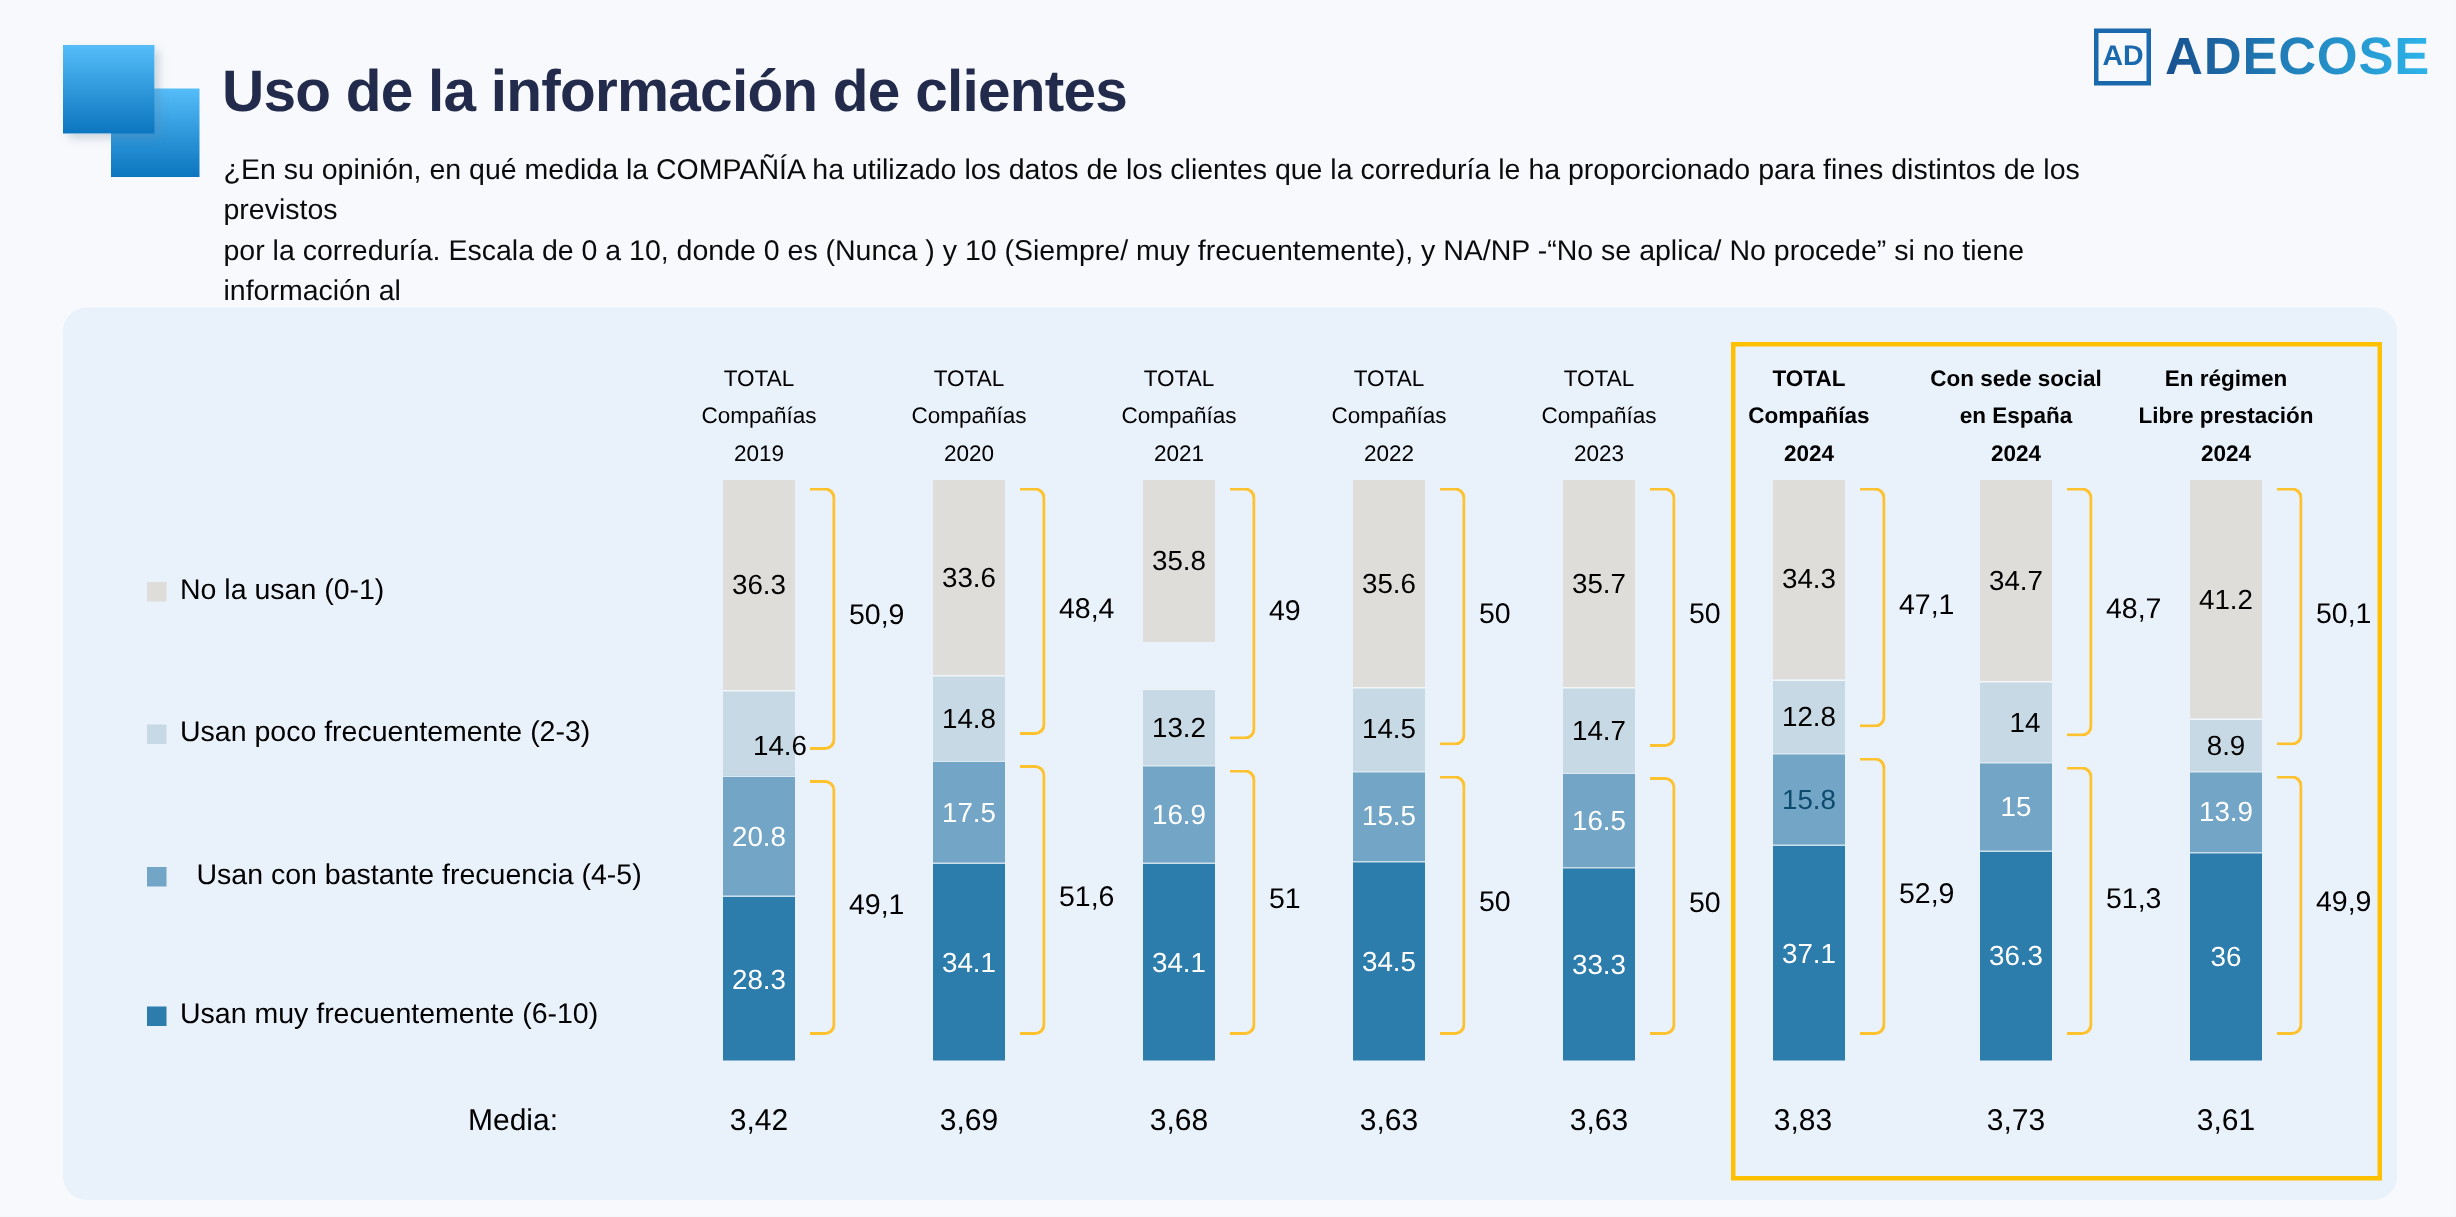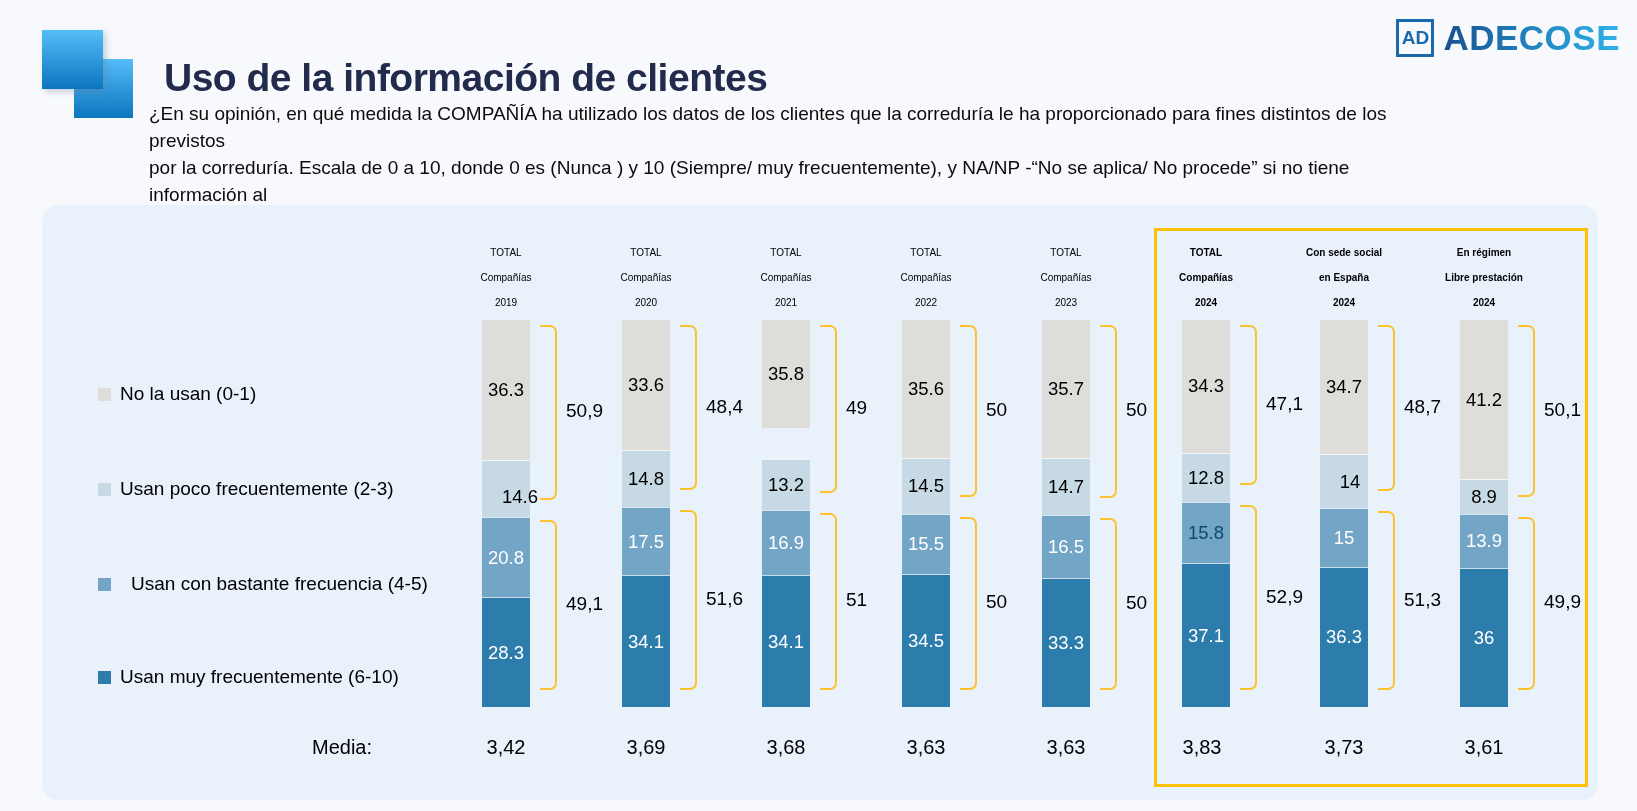--- a/index.html
+++ b/index.html
@@ -1,20 +1,20 @@
 <!DOCTYPE html>
 <html><head>
 <meta charset="utf-8">
 <style>
   html,body{margin:0;padding:0;background:#f7f9fc;}
   .canvas{position:relative;width:1637px;height:811px;background:#f7f9fc;
           font-family:"Liberation Sans",sans-serif;overflow:hidden;}
 
   
-  .title{position:absolute;left:148px;top:40px;margin:16px;font-size:39px;font-weight:700;
+  .title{position:absolute;left:148px;top:40px;margin:0;font-size:39px;font-weight:700;
          color:#232b4c;letter-spacing:-0.5px;}
   .subtitle{position:absolute;left:149px;top:100px;margin:0;font-size:19px;line-height:27px;
             color:#0b0b0b;width:1300px;}
 
   
   .logo-squares{position:absolute;left:42px;top:30px;width:95px;height:92px;}
   .sq{position:absolute;background:linear-gradient(180deg,#55bdf8 0%,#0b75bf 100%);}
   .sq1{left:0;top:0;width:61px;height:59px;z-index:2;box-shadow:3px 3px 6px rgba(110,130,155,.35);}
   .sq2{left:32px;top:29px;width:59px;height:59px;z-index:1;}
 
@@ -27,21 +27,21 @@
             background:linear-gradient(90deg,#17518f 0%,#2db4ea 100%);
             -webkit-background-clip:text;background-clip:text;color:transparent;}
 
   
   .panel{position:absolute;left:42px;top:205px;width:1556px;height:595px;
          background:#e9f1fb;border-radius:16px;z-index:0;}
   .highlight-box{position:absolute;left:1154px;top:228px;width:434px;height:559px;
          border:3px solid #FFC000;box-sizing:border-box;z-index:1;}
   #chart-layer{position:absolute;left:0;top:0;width:1637px;height:811px;z-index:2;}
 
-  .col-header{position:absolute;text-align:center;font-size:10px;line-height:25px;color:#000;}
+  .col-header{position:absolute;text-align:center;font-size:15px;line-height:25px;color:#000;}
   .col-header.bold{font-weight:700;}
   .seg{position:absolute;display:flex;align-items:center;justify-content:center;
        box-sizing:border-box;}
   .seg.inner{border-top:1px solid rgba(255,255,255,.75);}
   .seg-label{font-size:18.5px;}
   .bracket{position:absolute;width:17px;box-sizing:border-box;
            border-top:2.5px solid #fdc22d;border-right:2.5px solid #fdc22d;
            border-bottom:2.5px solid #fdc22d;border-radius:0 7px 7px 0;}
   .bracket-label{position:absolute;font-size:19px;color:#000;width:58px;}
   .legend-item{position:absolute;display:flex;align-items:center;gap:9px;font-size:19px;color:#000;}

